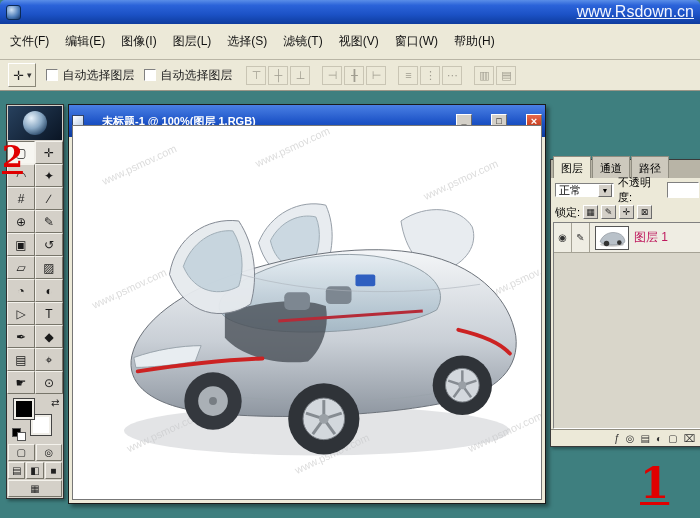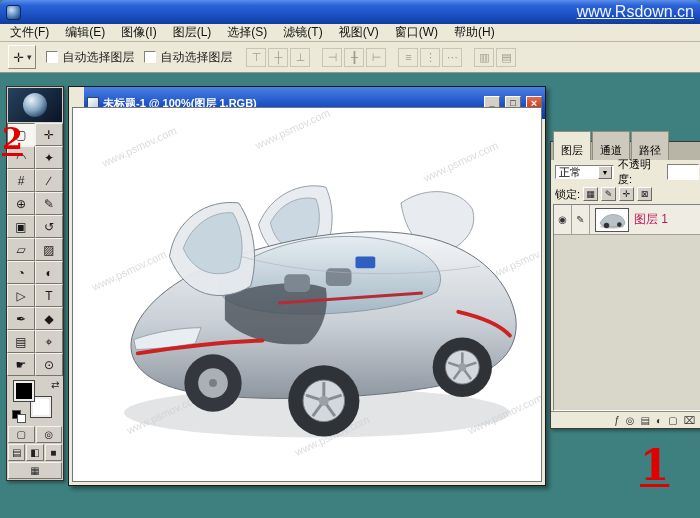--- a/index.html
+++ b/index.html
@@ -10,21 +10,21 @@
 
   
   .titlebar { height:24px; background:linear-gradient(180deg,#5a8ee8 0%,#2b63d9 22%,#1c52c6 60%,#0e3c9e 100%);
     display:flex; align-items:center; gap:6px; padding:0 6px; color:#fff; font-weight:bold; font-size:13px;
     border-radius:5px 5px 0 0; }
   .app-icon { width:15px; height:15px; border-radius:3px; border:1px solid #0c2a55;
     background:radial-gradient(circle at 35% 30%, #cfe2f6, #4a7ab8 60%, #17335e); }
   .tb-watermark { margin-left:auto; font-size:16px; font-weight:normal; text-decoration:underline; color:#f3f6ff;text-align:right; }
 
   
-  .menubar { height:18px; background:#ECE9D8; border-bottom:1px solid #B9B5A5; display:flex; align-items:center;
+  .menubar { height:36px; background:#ECE9D8; border-bottom:1px solid #B9B5A5; display:flex; align-items:center;
     color:#111; padding-left:2px; }
   .menu-item { padding:2px 8px; cursor:default; white-space:nowrap; }
 
   
   .optionsbar { height:31px; background:#ECE9D8; border-bottom:1px solid #9a9687; display:flex; align-items:center;
     gap:10px; padding:0 8px; color:#222; }
   .tool-preset { display:flex; align-items:center; gap:3px; border:1px solid; border-color:#fff #8a8778 #8a8778 #fff;
     padding:1px 4px; height:24px; background:#ECE9D8; }
   .tool-preset .glyph { font-size:13px; }
   .tool-preset .dd { font-size:9px; color:#333; }
@@ -58,35 +58,35 @@
   .mini-sw.w { left:9px; top:37px; background:#fff; }
   .mode-row { display:flex; justify-content:center; gap:1px; margin:1px; }
   .mini-btn { height:17px; display:flex; align-items:center; justify-content:center; font-size:10px; color:#222;
     background:#D4D0C8; border:1px solid; border-color:#f4f2ec #77756a #77756a #f4f2ec; }
   .mini-btn.w2 { width:27px; } .mini-btn.w3 { width:18px; } .mini-btn.wide { width:55px; }
 
   
   .docwin { position:absolute; left:68px; top:13px; width:478px; height:400px; background:#ECE9D8;
     border:1px solid #1a1a1a; box-shadow:3px 3px 4px rgba(0,0,0,.4); }
   .doc-titlebar { height:19px; background:linear-gradient(180deg,#4a80e4,#1c52c6 55%,#0e3c9e); display:flex;
-    align-items:center; gap:4px; padding:16px 3px; color:#fff; font-size:11px; font-weight:bold;margin-left:15px; }
+    align-items:center; gap:18px; padding:16px 3px; color:#fff; font-size:11px; font-weight:bold; }
   .doc-icon { width:12px; height:12px; background:linear-gradient(135deg,#ffffff,#b9cde8); border:1px solid #334466; }
   .doc-title { flex:1; white-space:nowrap; overflow:hidden; }
   .win-btn { width:16px; height:14px; display:flex; align-items:center; justify-content:center; background:#D4D0C8;
     border:1px solid; border-color:#fff #6b6b6b #6b6b6b #fff; font-size:9px; color:#000; line-height:1; margin-left:1px; }
   .win-btn.close { background:linear-gradient(180deg,#e8694a,#c23a1e); color:#fff; font-weight:bold; font-size:11px; }
   .canvas { position:absolute; left:3px; right:3px; top:20px; bottom:3px; background:#fff; border:1px solid #777; }
   .canvas svg { width:100%; height:100%; display:block; }
   .wm { fill:#dcdcdc; font-size:11px; }
 
   
   .layers-panel { position:absolute; left:550px; top:68px; width:154px; height:288px; background:#ECE9D8;
     border:1px solid #3a3a3a; box-shadow:2px 2px 3px rgba(0,0,0,.35); font-size:11px; display:flex; flex-direction:column; }
   .ptabs { height:18px; background:#B8B4A6; display:flex; align-items:flex-end; padding-left:2px; }
-  .ptab { display:inline-block; padding:11px 7px 2px; background:#CDC9BD; border:1px solid #8f8c80; border-bottom:none;
+  .ptab { display:inline-block; padding:4px 7px 2px; background:#CDC9BD; border:1px solid #8f8c80; border-bottom:none;
     margin-right:1px; white-space:nowrap; }
   .ptab.active { background:#ECE9D8; }
   .blend-row { height:24px; display:flex; align-items:center; gap:4px; padding:0 4px; }
   .select { width:62px; height:14px; background:#fff; border:1px solid; border-color:#808080 #fff #fff #808080;
     display:flex; justify-content:space-between; align-items:center; padding:0 1px 0 3px; }
   .select .arr { width:14px; height:13px; background:#D4D0C8; border:1px solid; border-color:#fff #6b6b6b #6b6b6b #fff;
     display:flex; align-items:center; justify-content:center; font-size:7px; }
   .opacity-field { width:34px; height:16px; background:#fff; border:1px solid; border-color:#808080 #fff #fff #808080; }
   .lock-row { height:20px; display:flex; align-items:center; gap:3px; padding:0 4px; }
   .lock-btn { width:15px; height:14px; display:flex; align-items:center; justify-content:center; font-size:9px;

